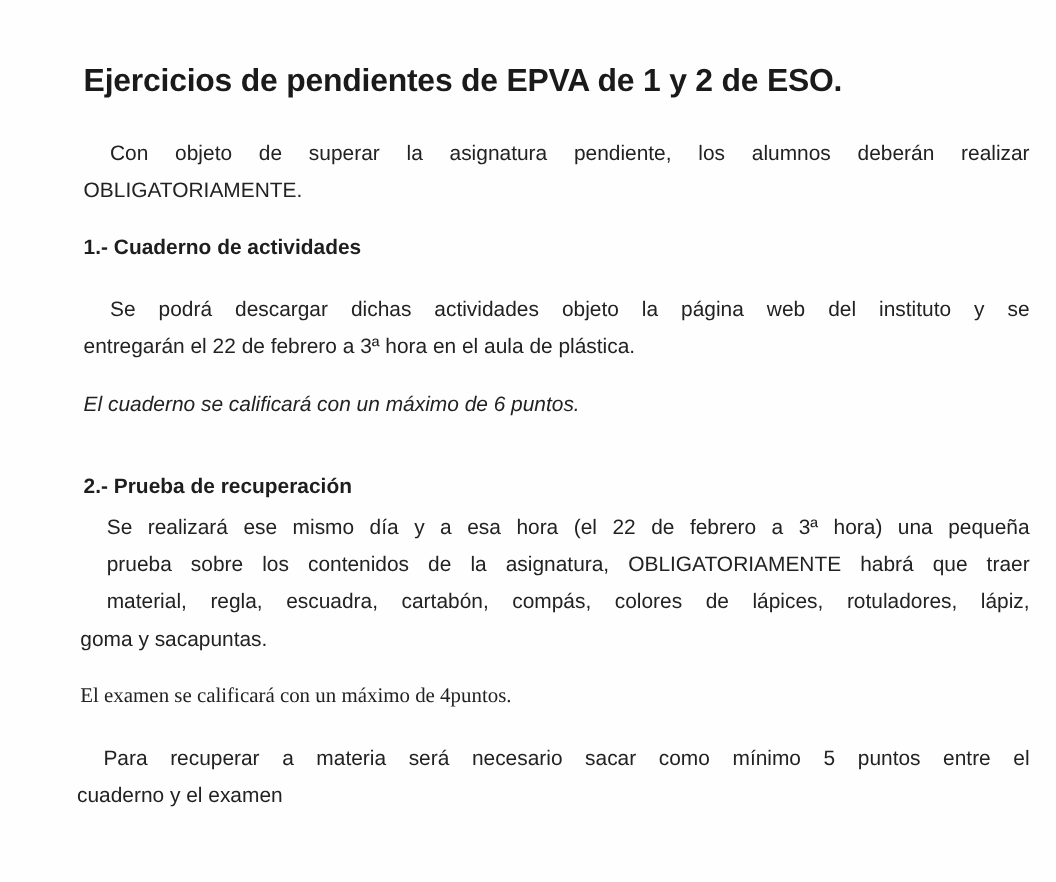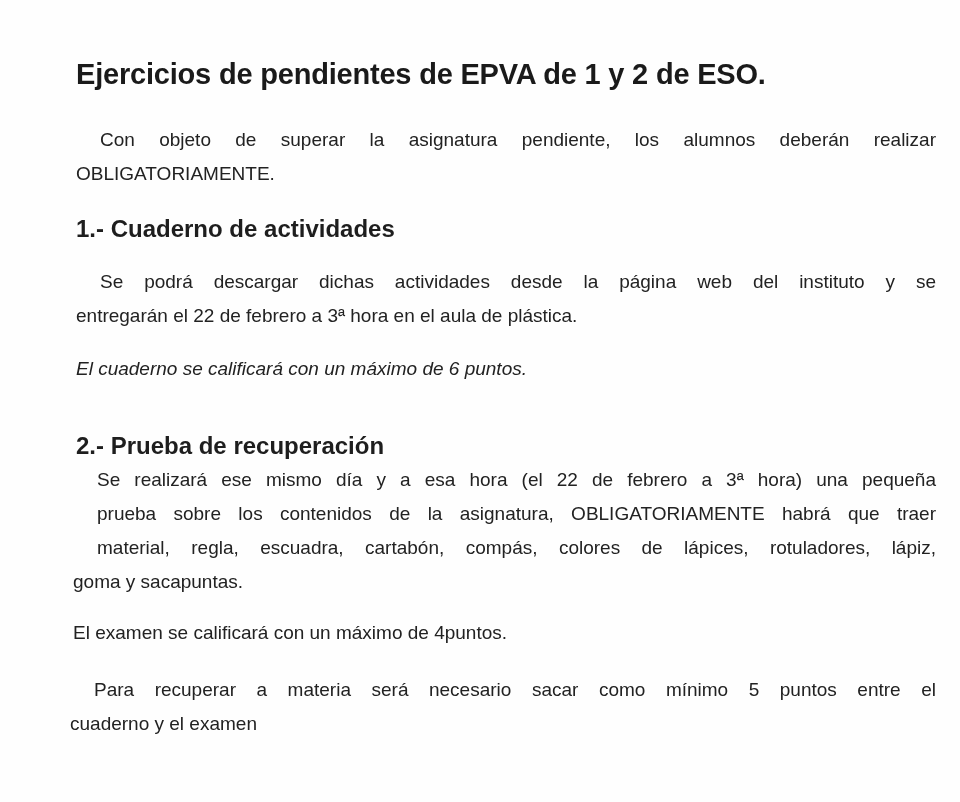--- a/index.html
+++ b/index.html
@@ -35,21 +35,21 @@
     .para {
       position: absolute;
       font-size: 19px;
       line-height: 34px;
       color: #222;
       text-align: justify;
       text-align-last: left;
     }
     .heading {
       position: absolute;
-      font-size: 24px;
+      font-size: 19px;
       font-weight: bold;
       color: #1e1e1e;
       white-space: nowrap;
     }
     .line {
       display: block;
       white-space: nowrap;
     }
     .just {
       display: block;
@@ -67,38 +67,38 @@
   <div class="title">Ejercicios de pendientes de EPVA de 1 y 2 de ESO.</div>
 
   <div class="para" style="left:76px; top:123px; width:860px;">
     <span class="just">Con objeto de superar la asignatura pendiente, los alumnos deberán realizar</span>
     <span class="line">OBLIGATORIAMENTE.</span>
   </div>
 
   <div class="heading" style="left:76px; top:215px;">1.- Cuaderno de actividades</div>
 
   <div class="para" style="left:76px; top:265px; width:860px;">
-    <span class="just">Se podrá descargar dichas actividades desde la página web del instituto y se</span>
+    <span class="just">Se podrá descargar dichas actividades objeto la página web del instituto y se</span>
     <span class="line">entregarán el 22 de febrero a 3ª hora en el aula de plástica.</span>
   </div>
 
   <div class="para" style="left:76px; top:352px; width:860px;font-style:italic;">
     <span class="line">El cuaderno se calificará con un máximo de 6 puntos.</span>
   </div>
 
   <div class="heading" style="left:76px; top:412px;margin-top:20px;">2.- Prueba de recuperación</div>
 
   <div class="para" style="left:73px; top:463px; width:863px;">
     <span class="just">Se realizará ese mismo día y a esa hora (el 22 de febrero a 3ª hora) una pequeña</span>
     <span class="just">prueba sobre los contenidos de la asignatura, OBLIGATORIAMENTE habrá que traer</span>
     <span class="just">material, regla, escuadra, cartabón, compás, colores de lápices, rotuladores, lápiz,</span>
     <span class="line">goma y sacapuntas.</span>
   </div>
 
-  <div class="para" style="left:73px; top:616px; width:863px;">
+  <div class="para" style="left:73px; top:616px; width:863px;font-family:Liberation Serif, serif;">
     <span class="line">El examen se calificará con un máximo de 4puntos.</span>
   </div>
 
   <div class="para" style="left:70px; top:673px; width:866px;">
     <span class="just">Para recuperar a materia será necesario sacar como mínimo 5 puntos entre el</span>
     <span class="line">cuaderno y el examen</span>
   </div>
 
 </div>
 

